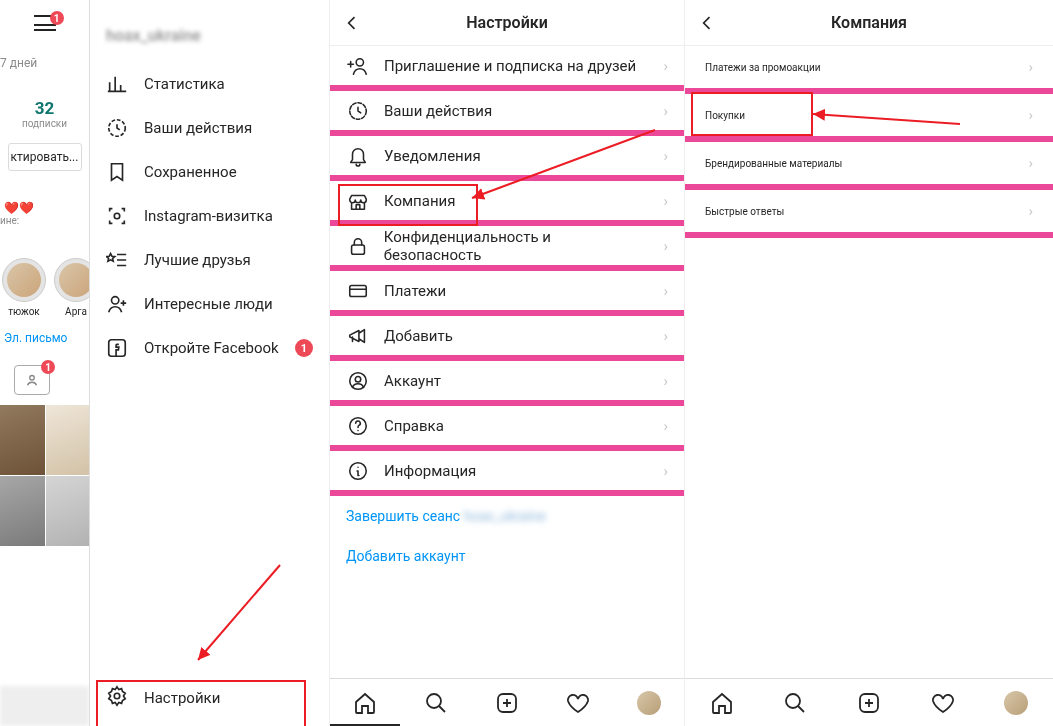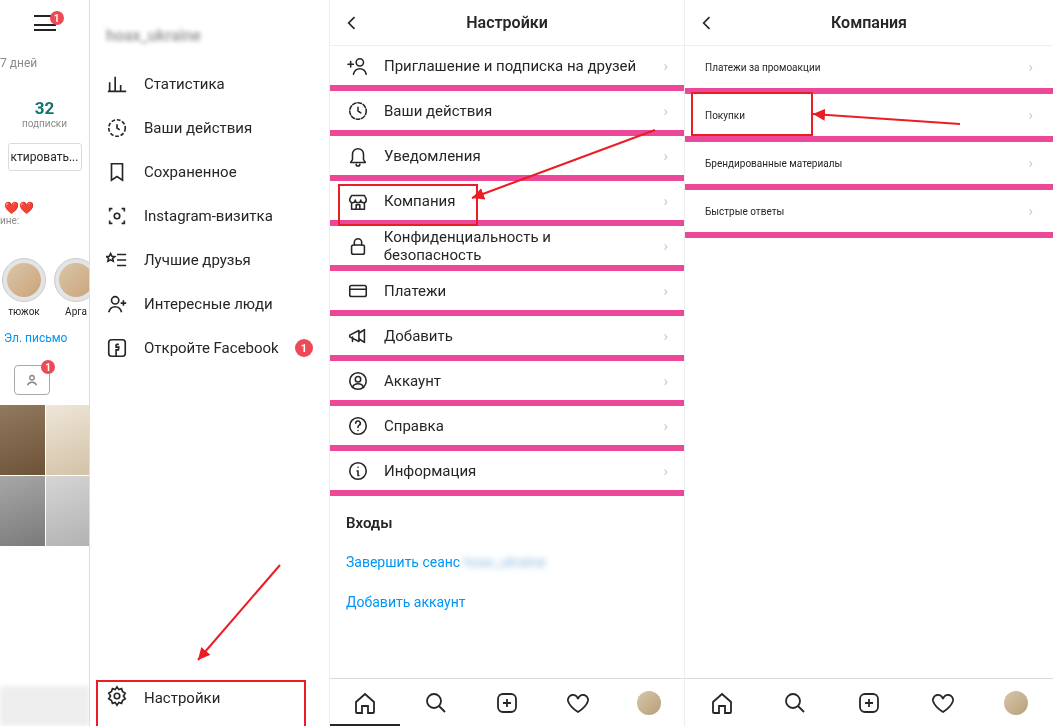--- a/index.html
+++ b/index.html
@@ -315,21 +315,20 @@
   <div class="row">
     <span class="ico">
           <svg viewBox="0 0 24 24">
             <circle cx="12" cy="12" r="9"></circle>
             <path d="M12 8h.01M11 12h1v5h1"></path>
           </svg>
         </span>
     <span>Информация</span>
     <span class="chev">›</span>
   </div>
-  <div class="section-h">Входы</div>
   <div class="link-row">
     <span>Завершить сеанс </span><span class="blurred">hoax_ukraine</span>
   </div>
   <div class="link-row">Добавить аккаунт</div>
 
   <div class="hl" style="left:8px;top:184px;width:140px;height:42px"></div>
   <svg class="arrow-svg" style="left:130px;top:120px;width:200px;height:100px" viewBox="0 0 200 100">
     <defs>
           <marker id="ah2" markerWidth="8" markerHeight="8" refX="6" refY="3" orient="auto">
             <path d="M0 0L6 3L0 6z" fill="#ec1c24"></path>

